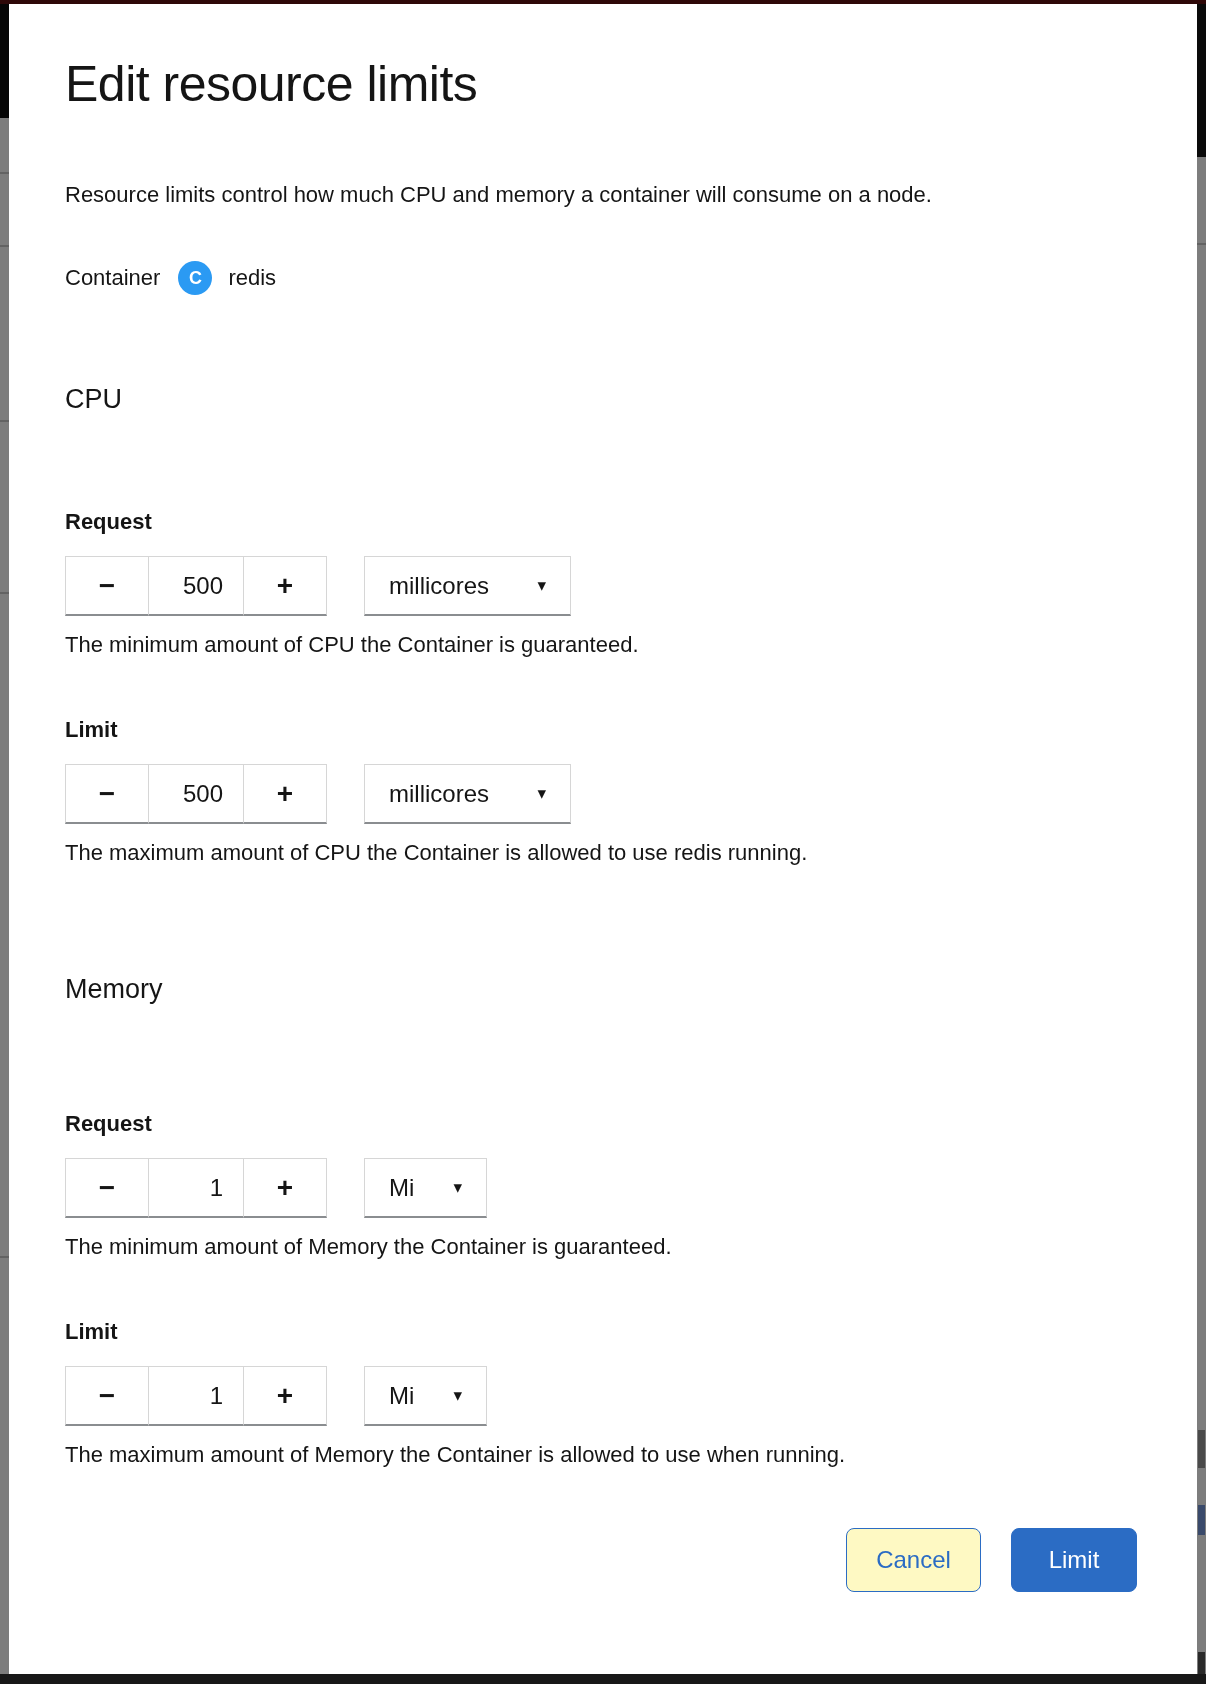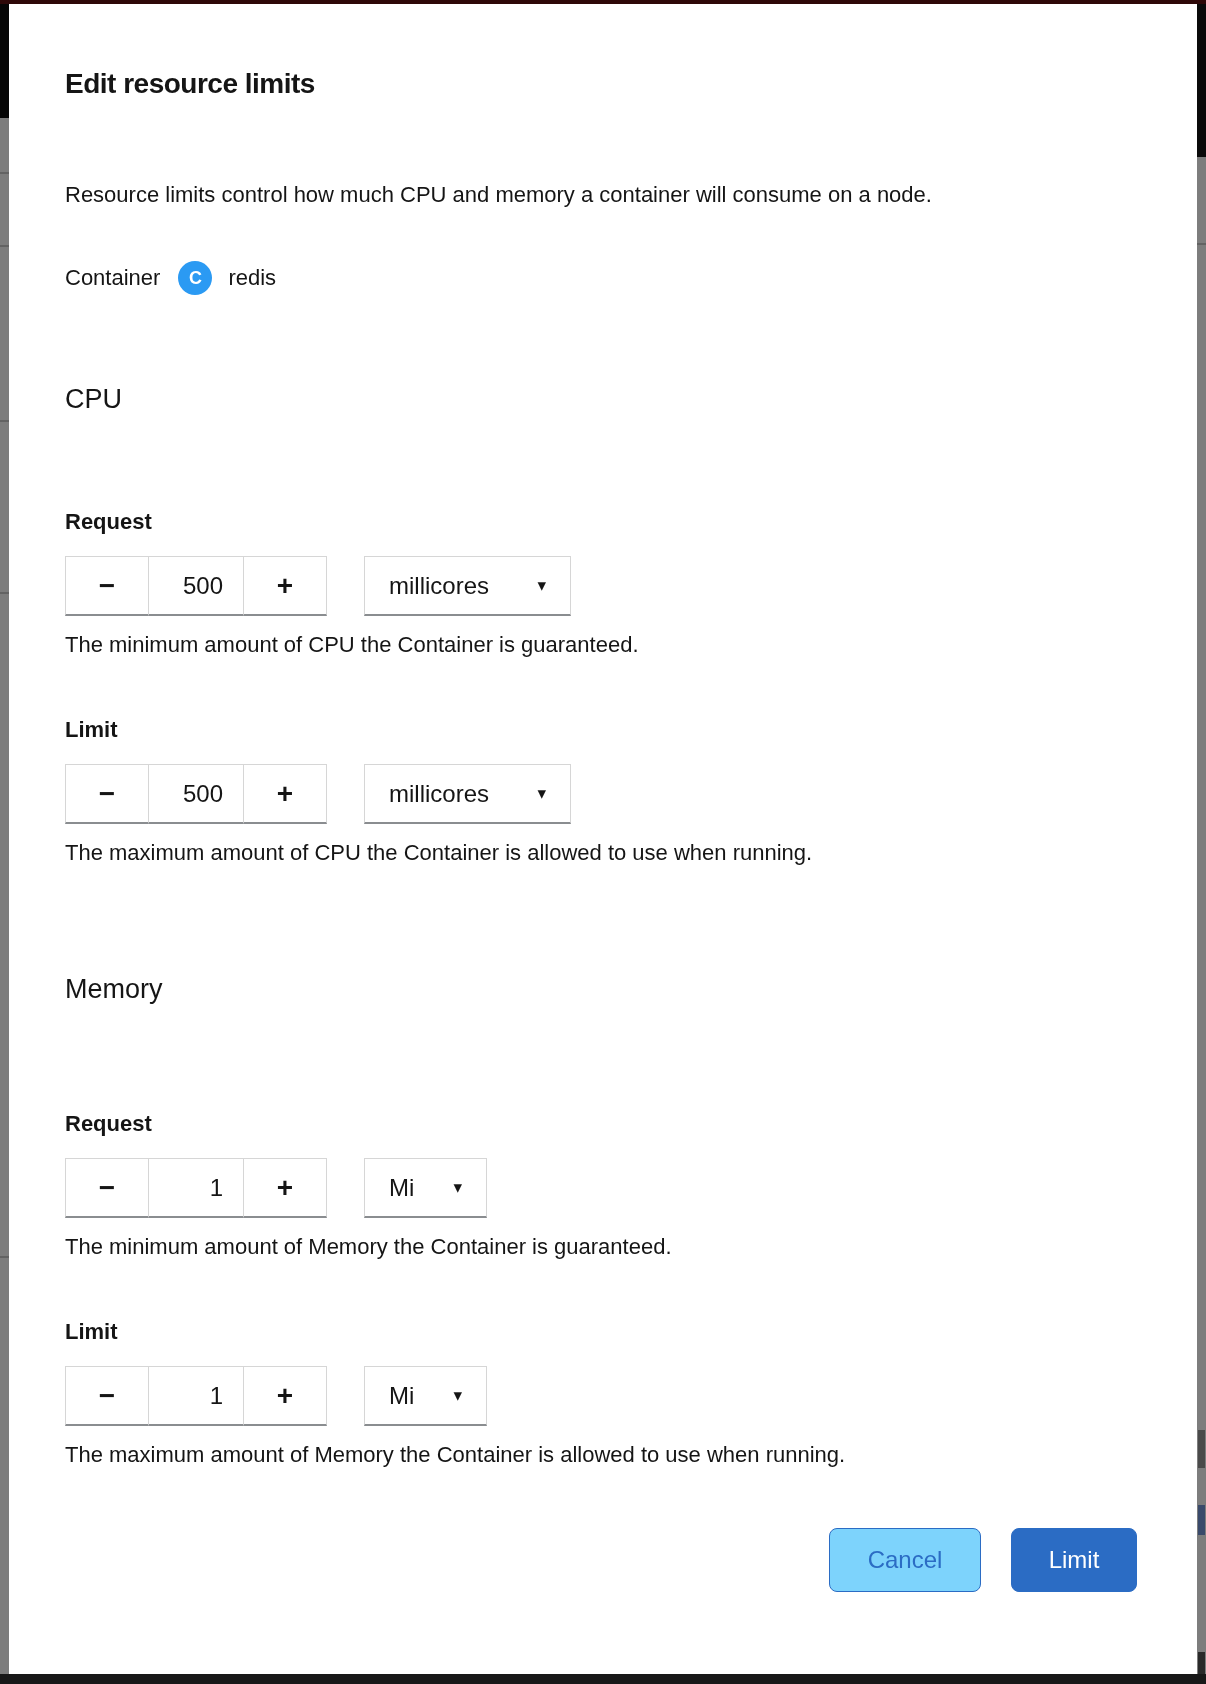--- a/index.html
+++ b/index.html
@@ -31,21 +31,21 @@
   .sliver .frag { position: absolute; left: 1px; width: 7px; }
 
   
   .modal {
     position: absolute; left: 9px; top: 4px; right: 9px; bottom: 10px;
     background: #ffffff; z-index: 2;
     padding: 56px 46px 40px 56px;
     overflow: hidden;
   }
   .modal-title {
-    font-size: 28px; line-height: 48px; font-weight: 700;
+    font-size: 50px; line-height: 48px; font-weight: 400;
     letter-spacing: -0.5px; color: var(--text, #151515);
   }
   .modal-desc {
     margin-top: 72px; font-size: 22px; line-height: 30px; color: var(--text, #151515);
   }
   .container-row {
     margin-top: 48px; display: flex; align-items: center; height: 40px;
     font-size: 22px;
   }
   .resource-badge {
@@ -102,21 +102,21 @@
 
   .footer {
     margin-top: 58px; display: flex; justify-content: flex-end;
     align-items: center; gap: 30px; padding-right: 14px;
   }
   .btn {
     height: 64px; border-radius: 8px; font-size: 24px; font-family: inherit;
     cursor: pointer; display: inline-flex; align-items: center; justify-content: center;
   }
   .btn-cancel {
-    width: 152px; background: #7dd3fc;
+    width: 135px; background: #fef9c3;
     border: 1px solid var(--primary-blue, #2b6cc4); color: var(--primary-blue, #2b6cc4);
   }
   .btn-save {
     width: 126px; background: var(--primary-blue, #2b6cc4);
     border: 1px solid var(--primary-blue, #2b6cc4); color: #ffffff;
   }
 </style>
 </head>
 <body>
 
@@ -179,21 +179,21 @@
       <input class="num-cell" value="500" style="">
       <button class="num-cell">
           <span class="glyph">+</span>
         </button>
     </div>
     <div class="unit-select unit-wide">
       <span>millicores</span>
       <span class="caret">▾</span>
     </div>
   </div>
-  <div class="helper-text">The maximum amount of CPU the Container is allowed to use when running.</div>
+  <div class="helper-text">The maximum amount of CPU the Container is allowed to use redis running.</div>
 
   <h2 class="section-heading heading-memory">Memory</h2>
 
   <div class="field-label first-mem">Request</div>
   <div class="field-row">
     <div class="num-group">
       <button class="num-cell">
           <span class="glyph">−</span>
         </button>
       <input class="num-cell" value="1" style="">

